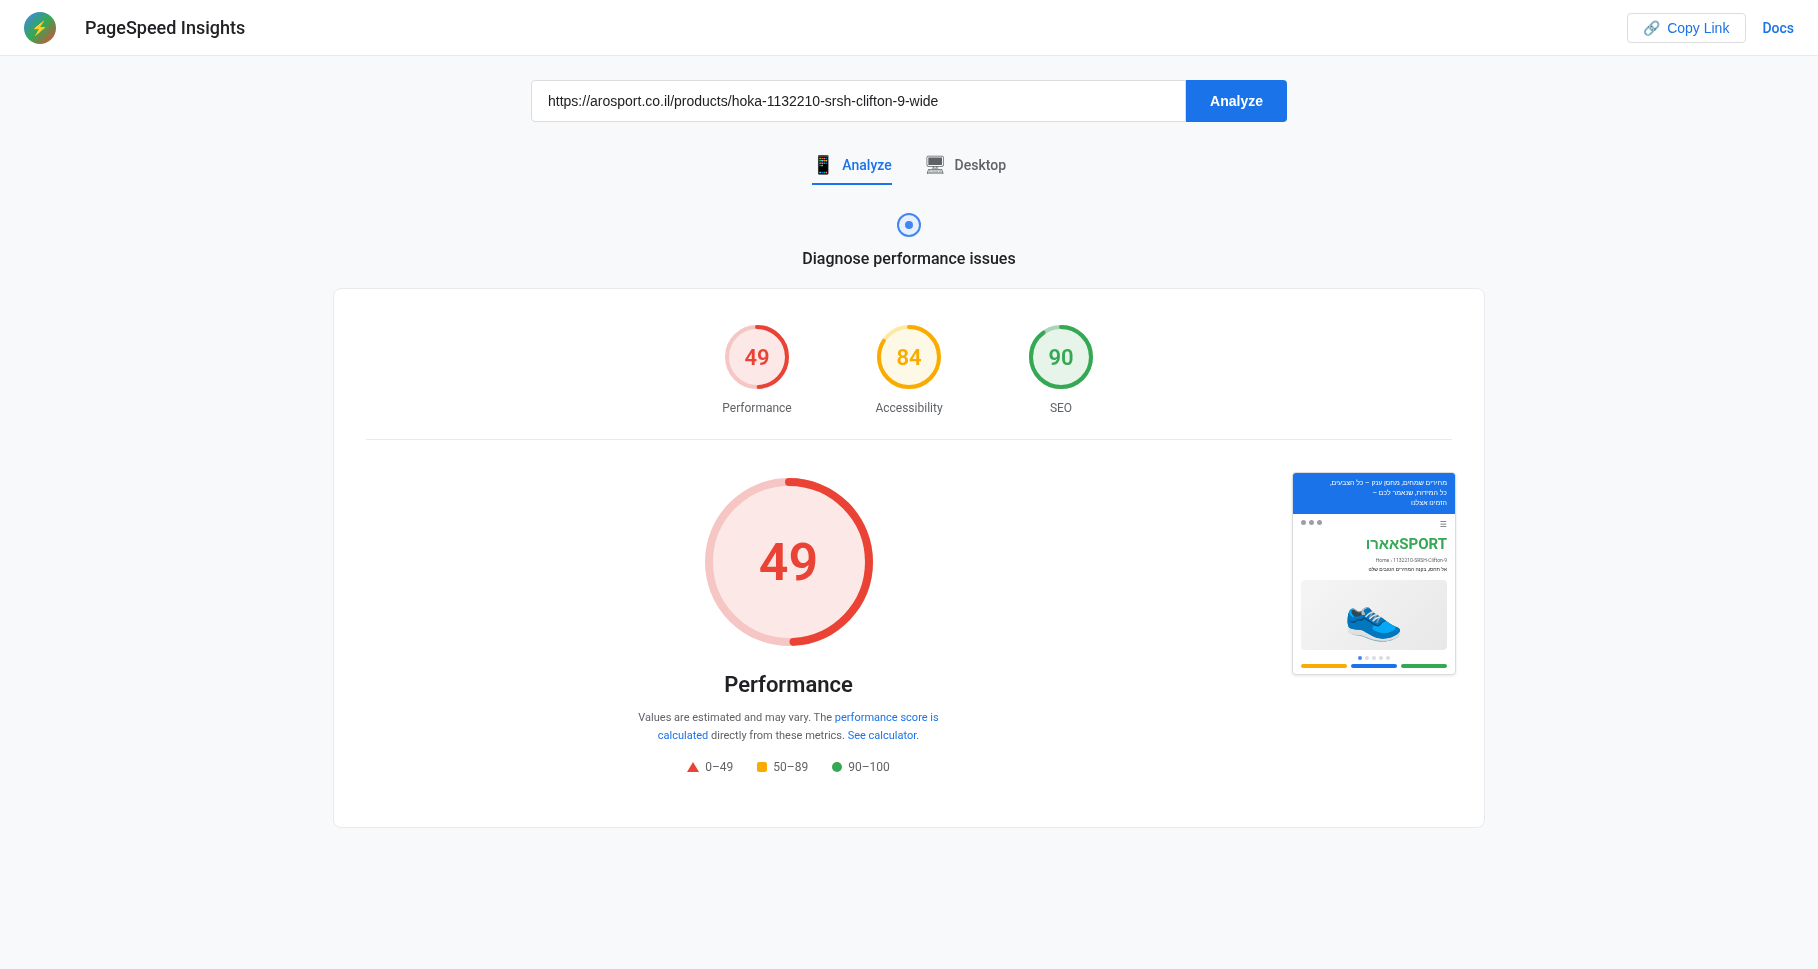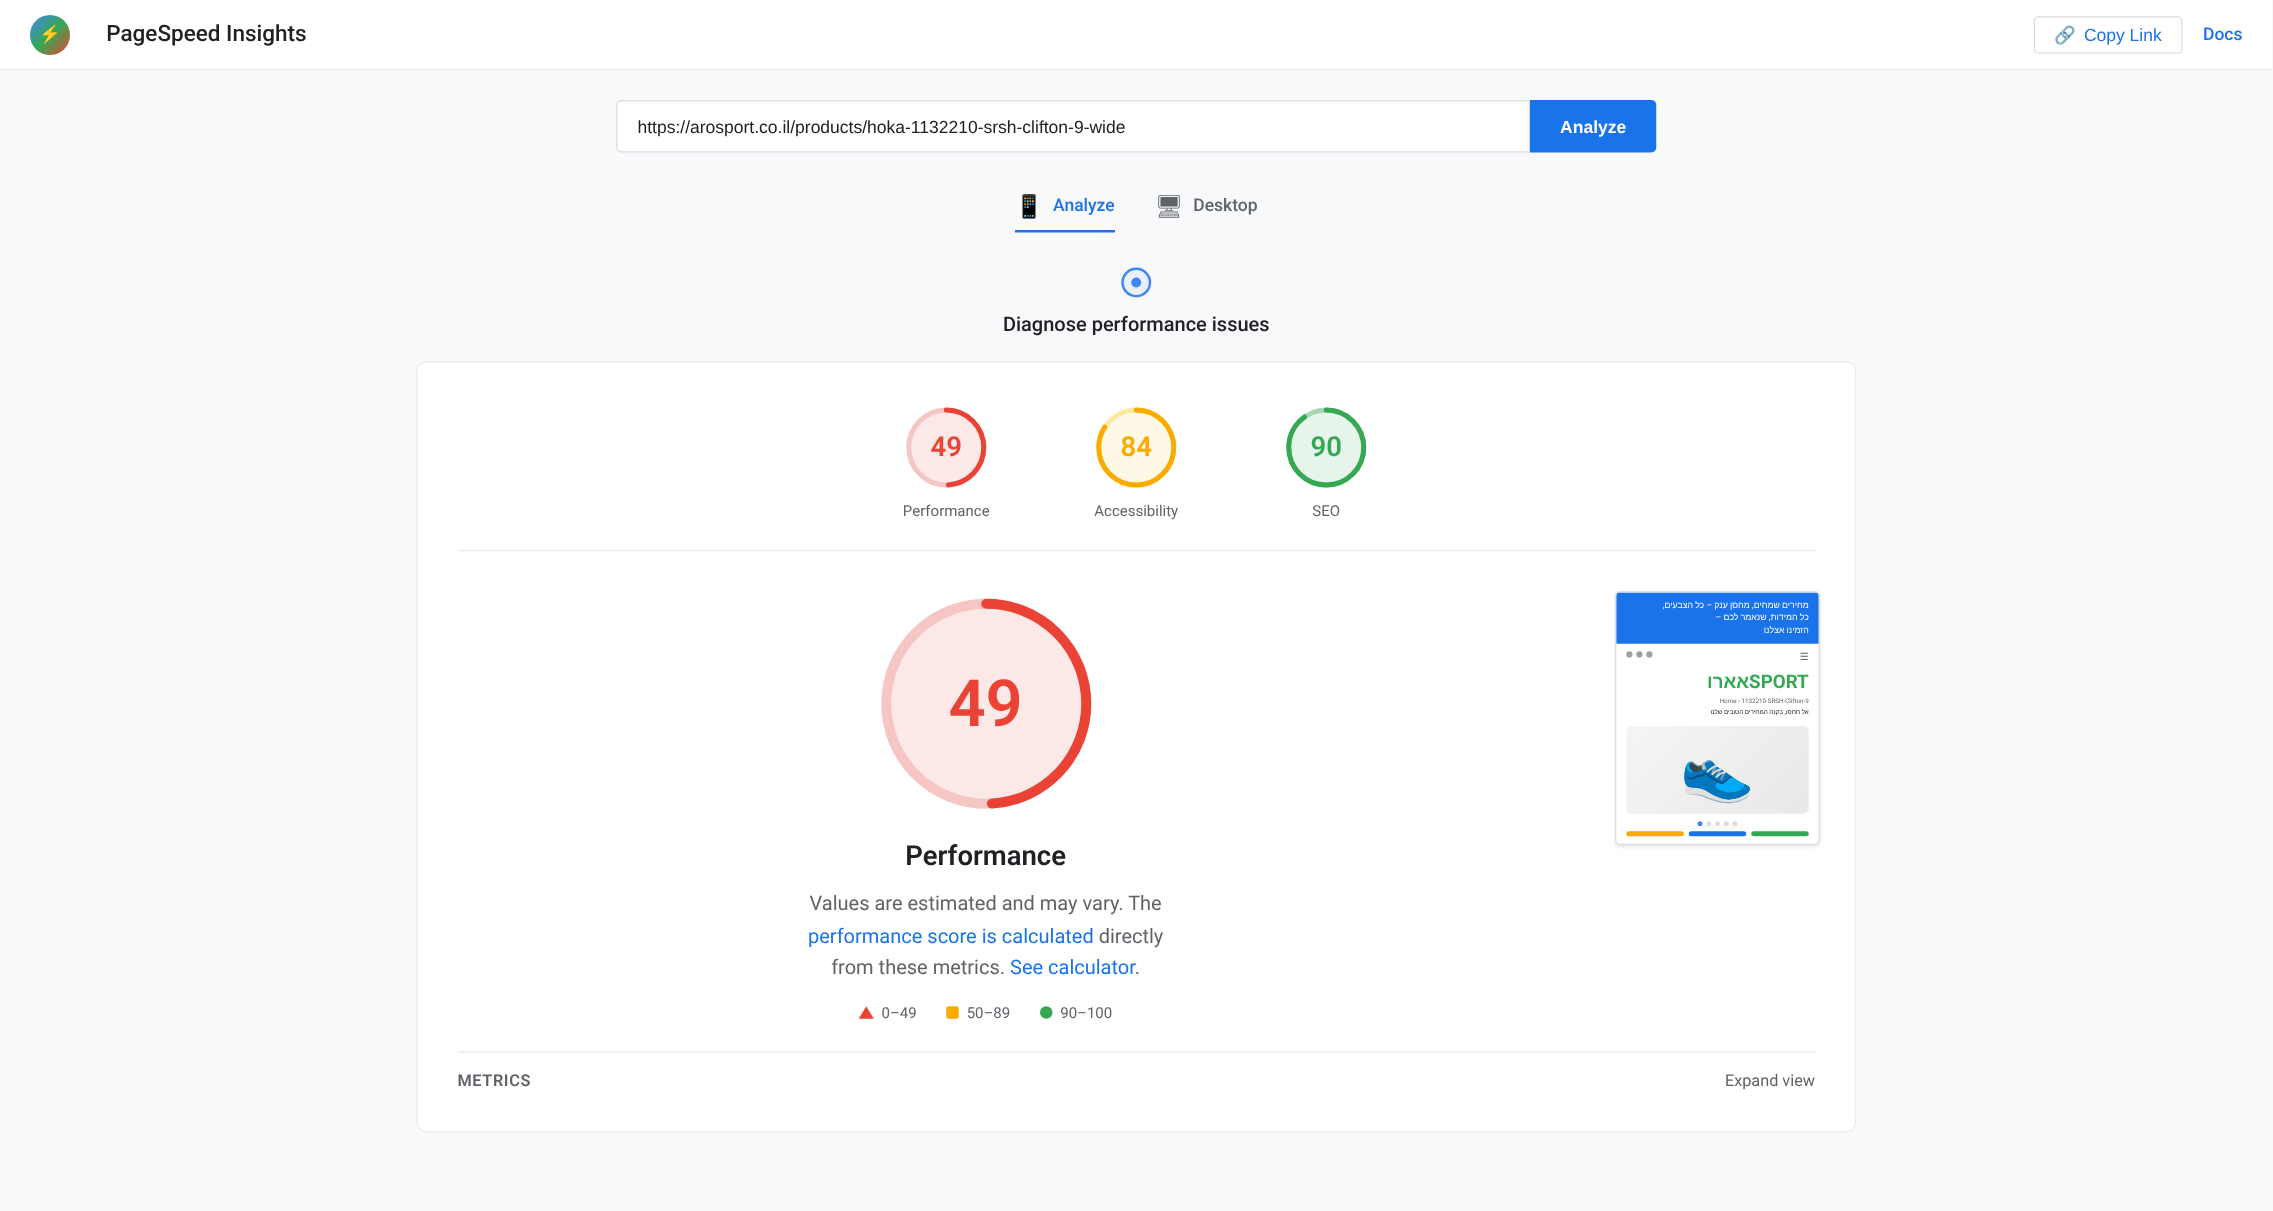--- a/index.html
+++ b/index.html
@@ -26,21 +26,21 @@
       padding: 6px 16px; background: #fff; color: #1a73e8;
       font-size: 14px; font-weight: 500; cursor: pointer;
     }
     .docs-link { color: #1a73e8; font-size: 14px; font-weight: 500; text-decoration: none; cursor: pointer; }
 
     
     .main { max-width: 1200px; margin: 0 auto; padding: 24px; }
 
     
     .url-bar-container { display: flex; justify-content: center; margin-bottom: 24px; }
-    .url-bar-inner { display: flex; gap: 0; width: 832px; }
+    .url-bar-inner { display: flex; gap: 0; width: 756px; }
     .url-input {
       flex: 1; padding: 12px 16px; border: 1px solid #dadce0; border-radius: 4px 0 0 4px;
       font-size: 14px; color: #202124; outline: none; background: #fff;
     }
     .analyze-btn {
       padding: 12px 24px; background: #1a73e8; color: #fff;
       border: none; border-radius: 0 4px 4px 0; font-size: 14px; font-weight: 600;
       cursor: pointer; white-space: nowrap;
     }
 
@@ -91,21 +91,21 @@
     .big-circle-wrap svg { position: absolute; top: 0; left: 0; transform: rotate(-90deg); }
     .big-score-num {
       position: absolute; top: 50%; left: 50%; transform: translate(-50%, -50%);
       font-size: 52px; font-weight: 600; color: #ea4335;
     }
     .big-bg-circle {
       width: 160px; height: 160px; border-radius: 50%;
       background: #fce8e6; position: absolute; top: 10px; left: 10px;
     }
     .perf-title { font-size: 22px; font-weight: 600; color: #202124; margin-bottom: 12px; }
-    .perf-desc { font-size: 16px; color: #5f6368; text-align: center; line-height: 1.6; max-width: 320px; }
+    .perf-desc { font-size: 11px; color: #5f6368; text-align: center; line-height: 1.6; max-width: 320px; }
     .perf-desc a { color: #1a73e8; text-decoration: none; }
 
     
     .legend { display: flex; gap: 24px; align-items: center; margin-top: 16px; }
     .legend-item { display: flex; align-items: center; gap: 6px; font-size: 12px; color: #5f6368; }
     .legend-dot { width: 10px; height: 10px; border-radius: 50%; }
     .legend-triangle { width: 0; height: 0; border-left: 6px solid transparent; border-right: 6px solid transparent; border-bottom: 10px solid #ea4335; }
 
     
     .screenshot-area { width: 160px; min-width: 160px; }
@@ -286,21 +286,17 @@
                 <div class="footer-bar" style="background:#f9ab00;"></div>
                 <div class="footer-bar" style="background:#1a73e8;"></div>
                 <div class="footer-bar" style="background:#34a853;"></div>
               </div>
             </div>
           </div>
         </div>
 
       </div>
 
-      <div class="metrics-row">
-        <span class="metrics-label">METRICS</span>
-        <span class="expand-view">Expand view</span>
-      </div>
 
     </div>
   </div>
 
 </div>
 
 </body></html>

